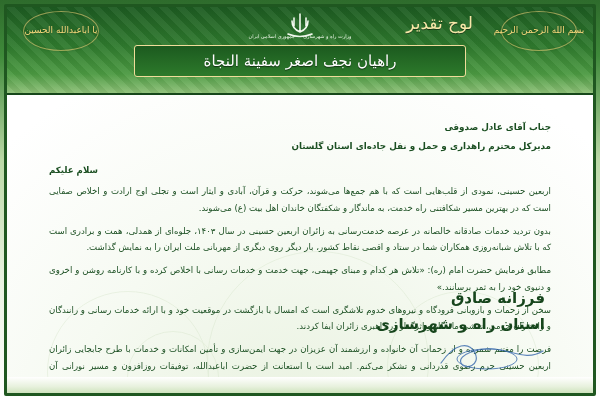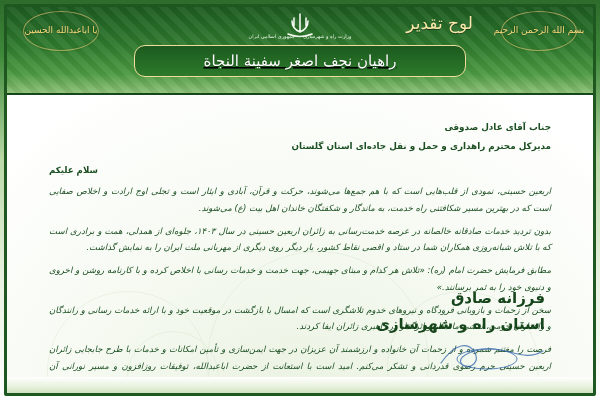--- a/index.html
+++ b/index.html
@@ -122,25 +122,24 @@
   }
   .title-plaque {
     position: absolute;
     top: 38px;
     left: 50%;
     transform: translateX(-50%);
     width: 330px;
     height: 30px;
     background: linear-gradient(180deg, #1c5a1f 0%, #2d7a2b 100%);
     border: 1px solid #f0dc9a;
-    border-radius: 11px;
+    border-radius: 3px;
     display: flex;
     align-items: center;
     justify-content: center;
-    text-decoration: underline;
   }
   .title-plaque span {
     color: #ffffff;
     font-size: 15px;
     letter-spacing: 1px;
     text-shadow: 0 1px 1px rgba(0,0,0,.55);
     font-family: "DejaVu Serif", "Liberation Serif", serif;
   }
 
   
@@ -171,21 +170,20 @@
     text-align: right;
   }
   .salutation {
     margin: 7px 0 4px 0;
     font-weight: bold;
     text-align: left;
   }
   .para {
     margin: 0 0 6px 0;
     text-align: justify;
-    font-style: italic;
   }
   .signature {
     position: absolute;
     right: 48px;
     bottom: 56px;
     text-align: right;
     color: #16451c;
     font-size: 15px;
     line-height: 1.7;
     font-weight: bold;

